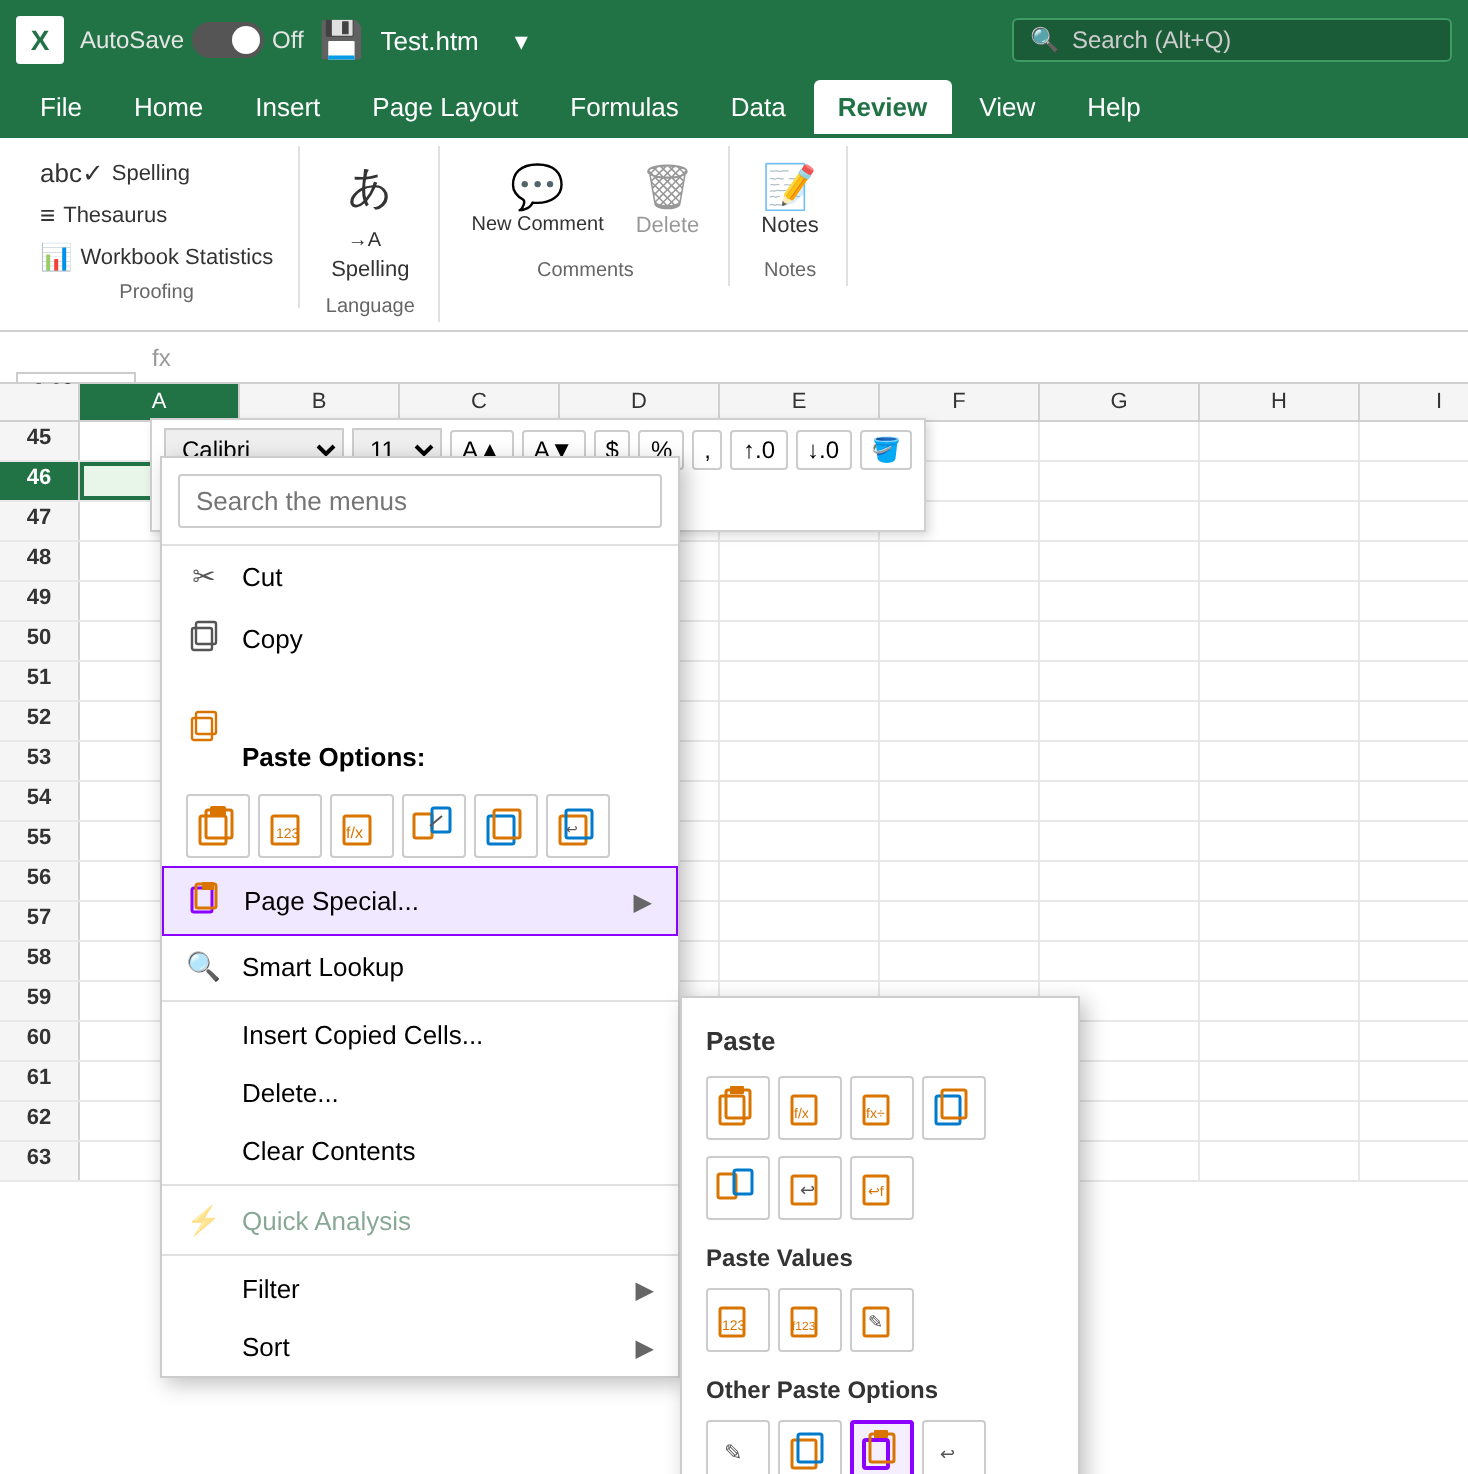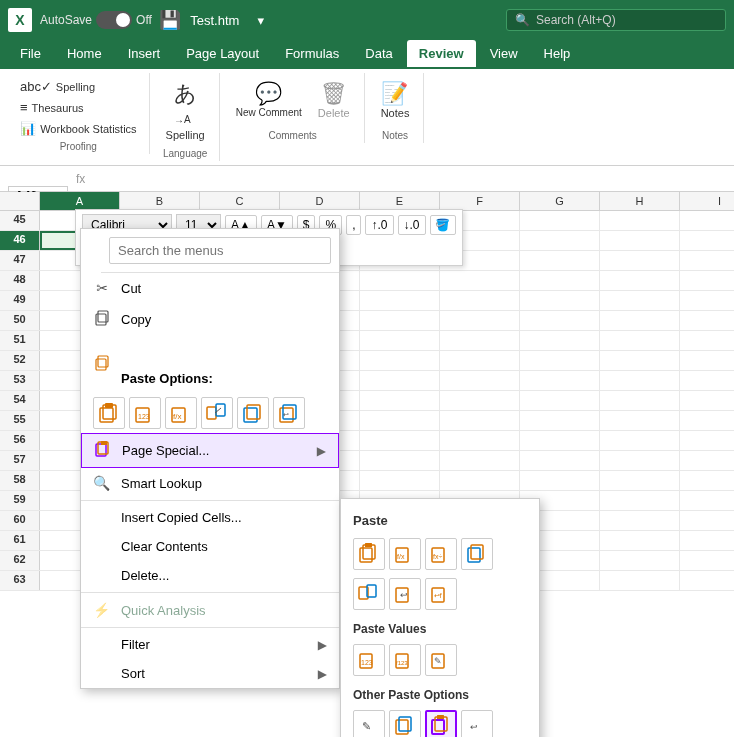--- a/index.html
+++ b/index.html
@@ -342,21 +342,20 @@
       border: 1px solid #ccc;
       box-shadow: 3px 3px 10px rgba(0,0,0,0.25);
       width: 260px;
       z-index: 100;
       font-size: 13px;
     }
 
     .context-search {
       padding: 8px;
       border-bottom: 1px solid #e0e0e0;
-      margin-left: 20px;
     }
     .context-search input {
       width: 100%;
       border: 1px solid #ccc;
       padding: 5px 8px;
       font-size: 13px;
       border-radius: 2px;
       color: #999;
     }
 
@@ -935,26 +934,26 @@
 
   <hr class="context-separator">
 
   <div class="context-item">
     <span class="item-icon"></span>
     <span class="item-label">Insert Copied Cells...</span>
   </div>
 
   <div class="context-item">
     <span class="item-icon"></span>
-    <span class="item-label">Clear Contents</span>
+    <span class="item-label">Delete...</span>
   </div>
 
   <div class="context-item">
     <span class="item-icon"></span>
-    <span class="item-label">Delete...</span>
+    <span class="item-label">Clear Contents</span>
   </div>
 
   <hr class="context-separator">
 
   <div class="context-item" style="opacity:0.5;">
     <span class="item-icon">⚡</span>
     <span class="item-label disabled">Quick Analysis</span>
   </div>
 
   <hr class="context-separator">

